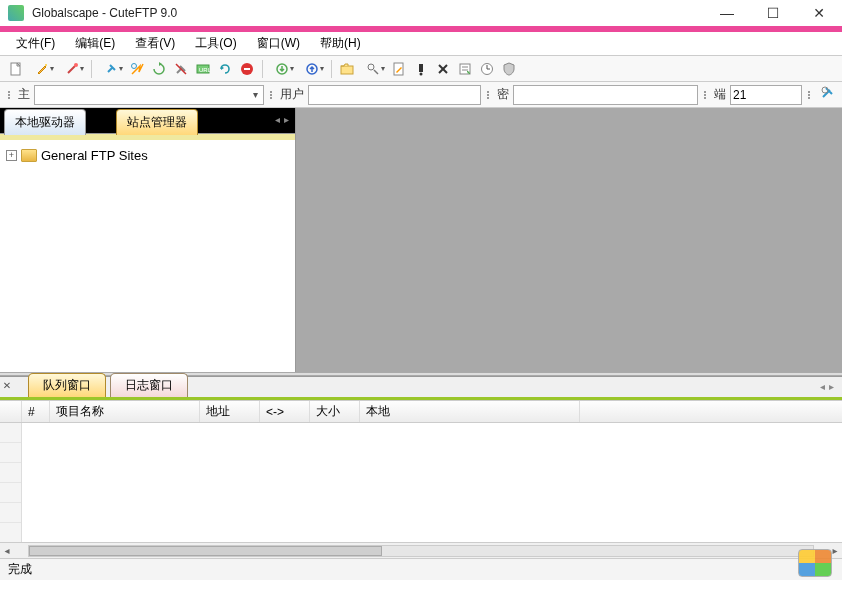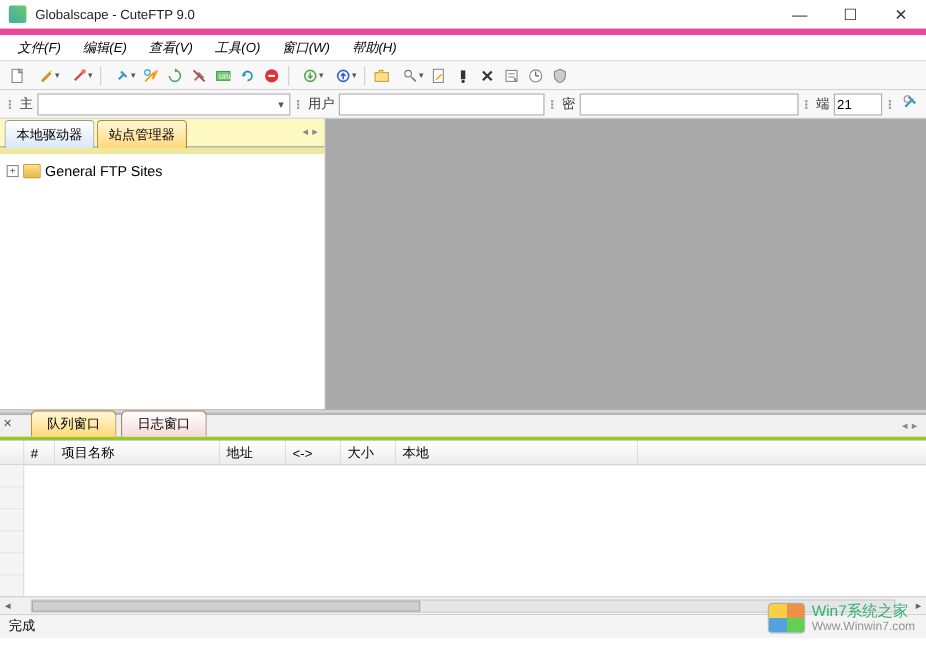--- a/index.html
+++ b/index.html
@@ -38,21 +38,20 @@
     height: 24px;
     display:flex; align-items:center;
     padding: 0 6px;
     border-bottom: 1px solid #ccc;
     background:#fff;
   }
   .menubar .menuitem {
     padding: 16px 10px;
     font-size: 12px;
     color:#000;
-    font-style:italic;
   }
   
   .toolbar {
     height: 26px;
     display:flex; align-items:center;
     gap:2px;
     padding: 2px 6px;
     border-bottom:1px solid #ccc;
     background:#f8f8f8;
   }
@@ -93,24 +92,25 @@
     height: 264px;
   }
   .leftpane {
     width: 296px;
     display:flex; flex-direction:column;
     border-right:1px solid #999;
   }
   .leftpane .tabs {
     height: 26px;
     display:flex; align-items:center;
-    background:#fef9c3;
+    background:#000000;
     border-bottom:1px solid #999;
     padding-left:4px;
     position:relative;
+    gap:28px;
   }
   .leftpane .tabs .tab {
     padding:4px 10px 4px 10px;
     font-size:12px;
     border:1px solid #999;
     border-bottom:none;
     border-radius:4px 4px 0 0;
     margin-right:2px;
     background: linear-gradient(#fff,#d9e7f5);
     position:relative; top:1px;
@@ -421,21 +421,21 @@
     <span class="lbl">密</span>
     <input type="password" style="flex: 1 1 0%; width: 160px;" value="">
   </div>
   <div class="grip">
       <span></span>
       <span></span>
       <span></span>
     </div>
   <div class="fld">
     <span class="lbl">端</span>
-    <input type="text" style="width: 44px;" value="21">
+    <input type="text" style="width: 72px;" value="21">
   </div>
   <div class="grip">
       <span></span>
       <span></span>
       <span></span>
     </div>
   <div class="tbtn" style="margin-left:4px"><svg width="16" height="16">
         <path d="M3 12 L10 5 M6 3 L12 9" stroke="#39c" stroke-width="2"></path>
         <circle cx="5" cy="5" r="3" fill="none" stroke="#888"></circle>
       </svg></div>
@@ -503,17 +503,13 @@
     </div>
   </div>
 </div>
 
 <div class="statusbar">
   <span>完成</span>
 </div>
 
 <div class="watermark">
   <div class="flag"></div>
-  <div class="txt">
-    <div class="l1">Win7系统之家</div>
-    <div class="l2">Www.Winwin7.com</div>
-  </div>
 </div>
 
 </body></html>

